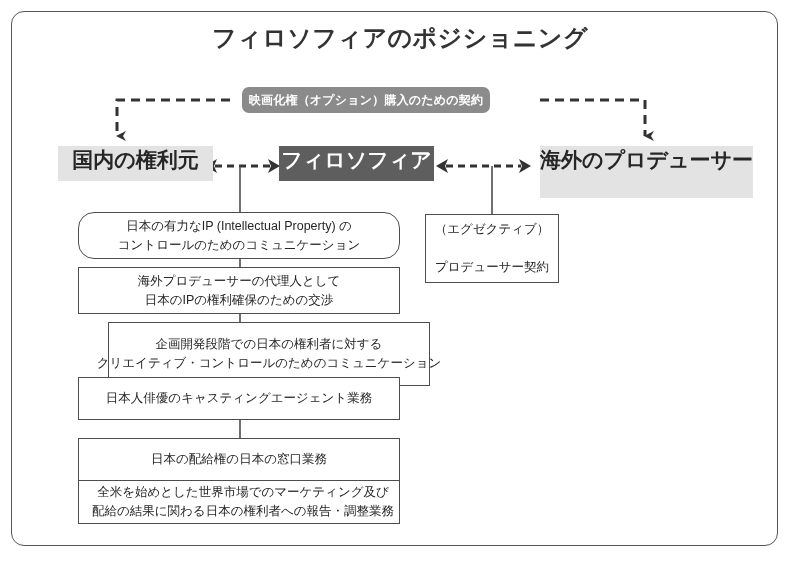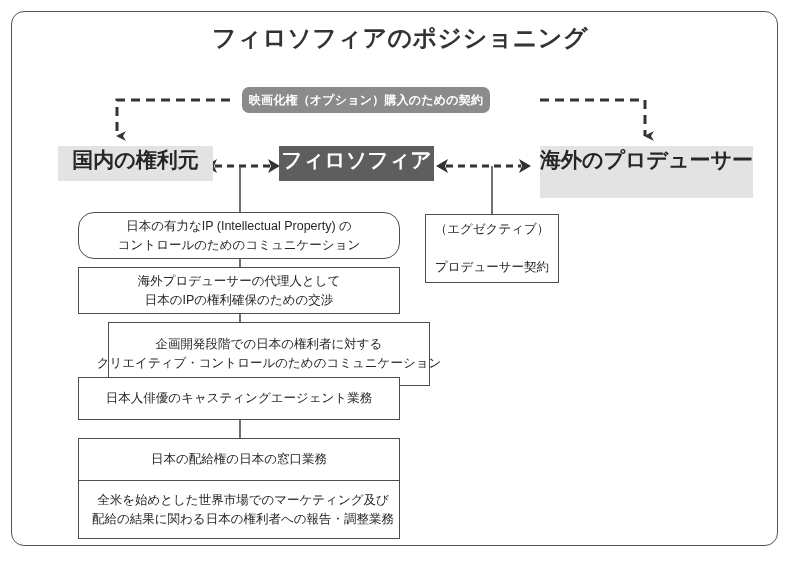--- a/index.html
+++ b/index.html
@@ -220,16 +220,16 @@
 </div>
 
 <div class="listbox" id="role-3" style="top:377px; height:43px;">
   <span>日本人俳優のキャスティングエージェント業務</span>
 </div>
 
 <div class="listbox" id="role-4" style="top:428px; height:43px;margin-top:10px;">
   <span>日本の配給権の日本の窓口業務</span>
 </div>
 
-<div class="listbox" id="role-5" style="top:480px; height:59px;padding-left:8px;">
+<div class="listbox" id="role-5" style="top:480px; height:44px;padding-left:8px;">
   <span>全米を始めとした世界市場でのマーケティング及び</span>
   <span>配給の結果に関わる日本の権利者への報告・調整業務</span>
 </div>
 
 </body></html>

